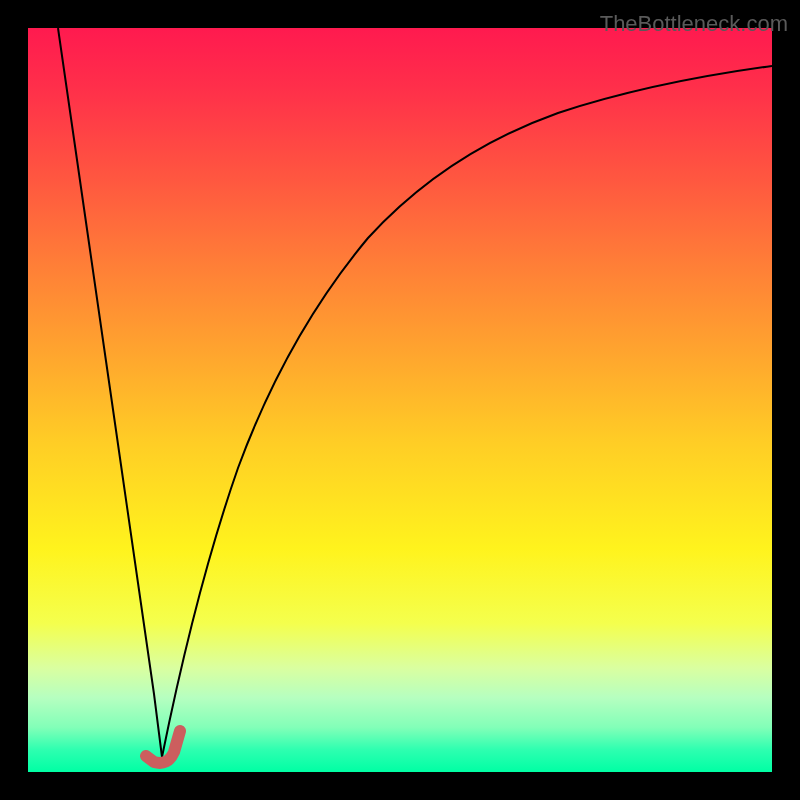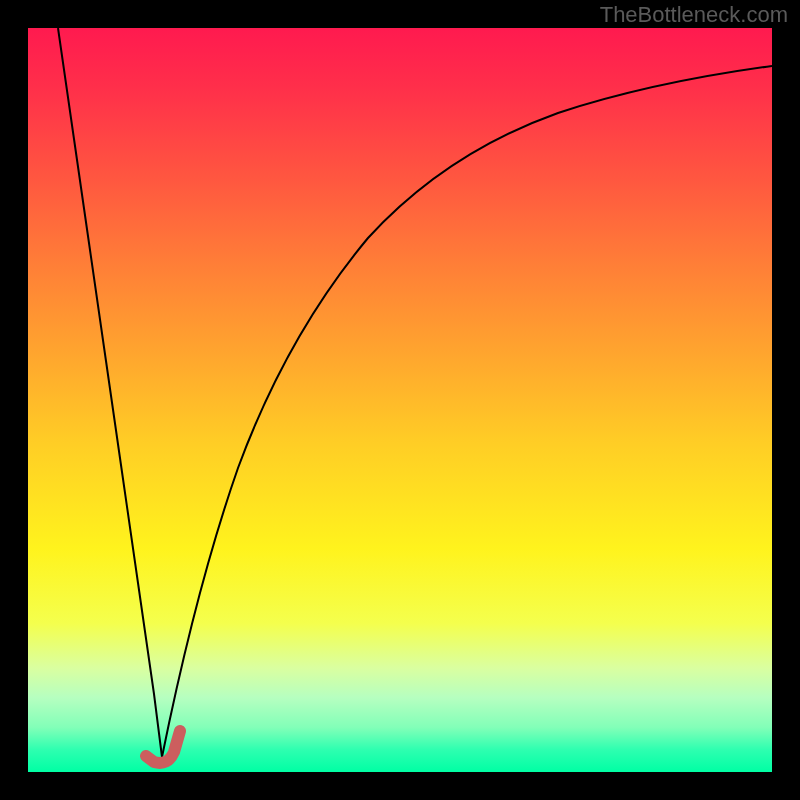--- a/index.html
+++ b/index.html
@@ -6,21 +6,21 @@
   body {
     width: 800px;
     height: 800px;
     background: #000;
     position: relative;
     font-family: Arial, Helvetica, sans-serif;
     overflow: hidden;
   }
   .watermark {
     position: absolute;
-    top: 2px;
+    top: 11px;
     right: 12px;
     color: #5a5a5a;
     font-size: 22px;
     font-weight: 500;
     z-index: 10;
   }
   .plot-frame {
     position: absolute;
     left: 28px;
     top: 28px;

